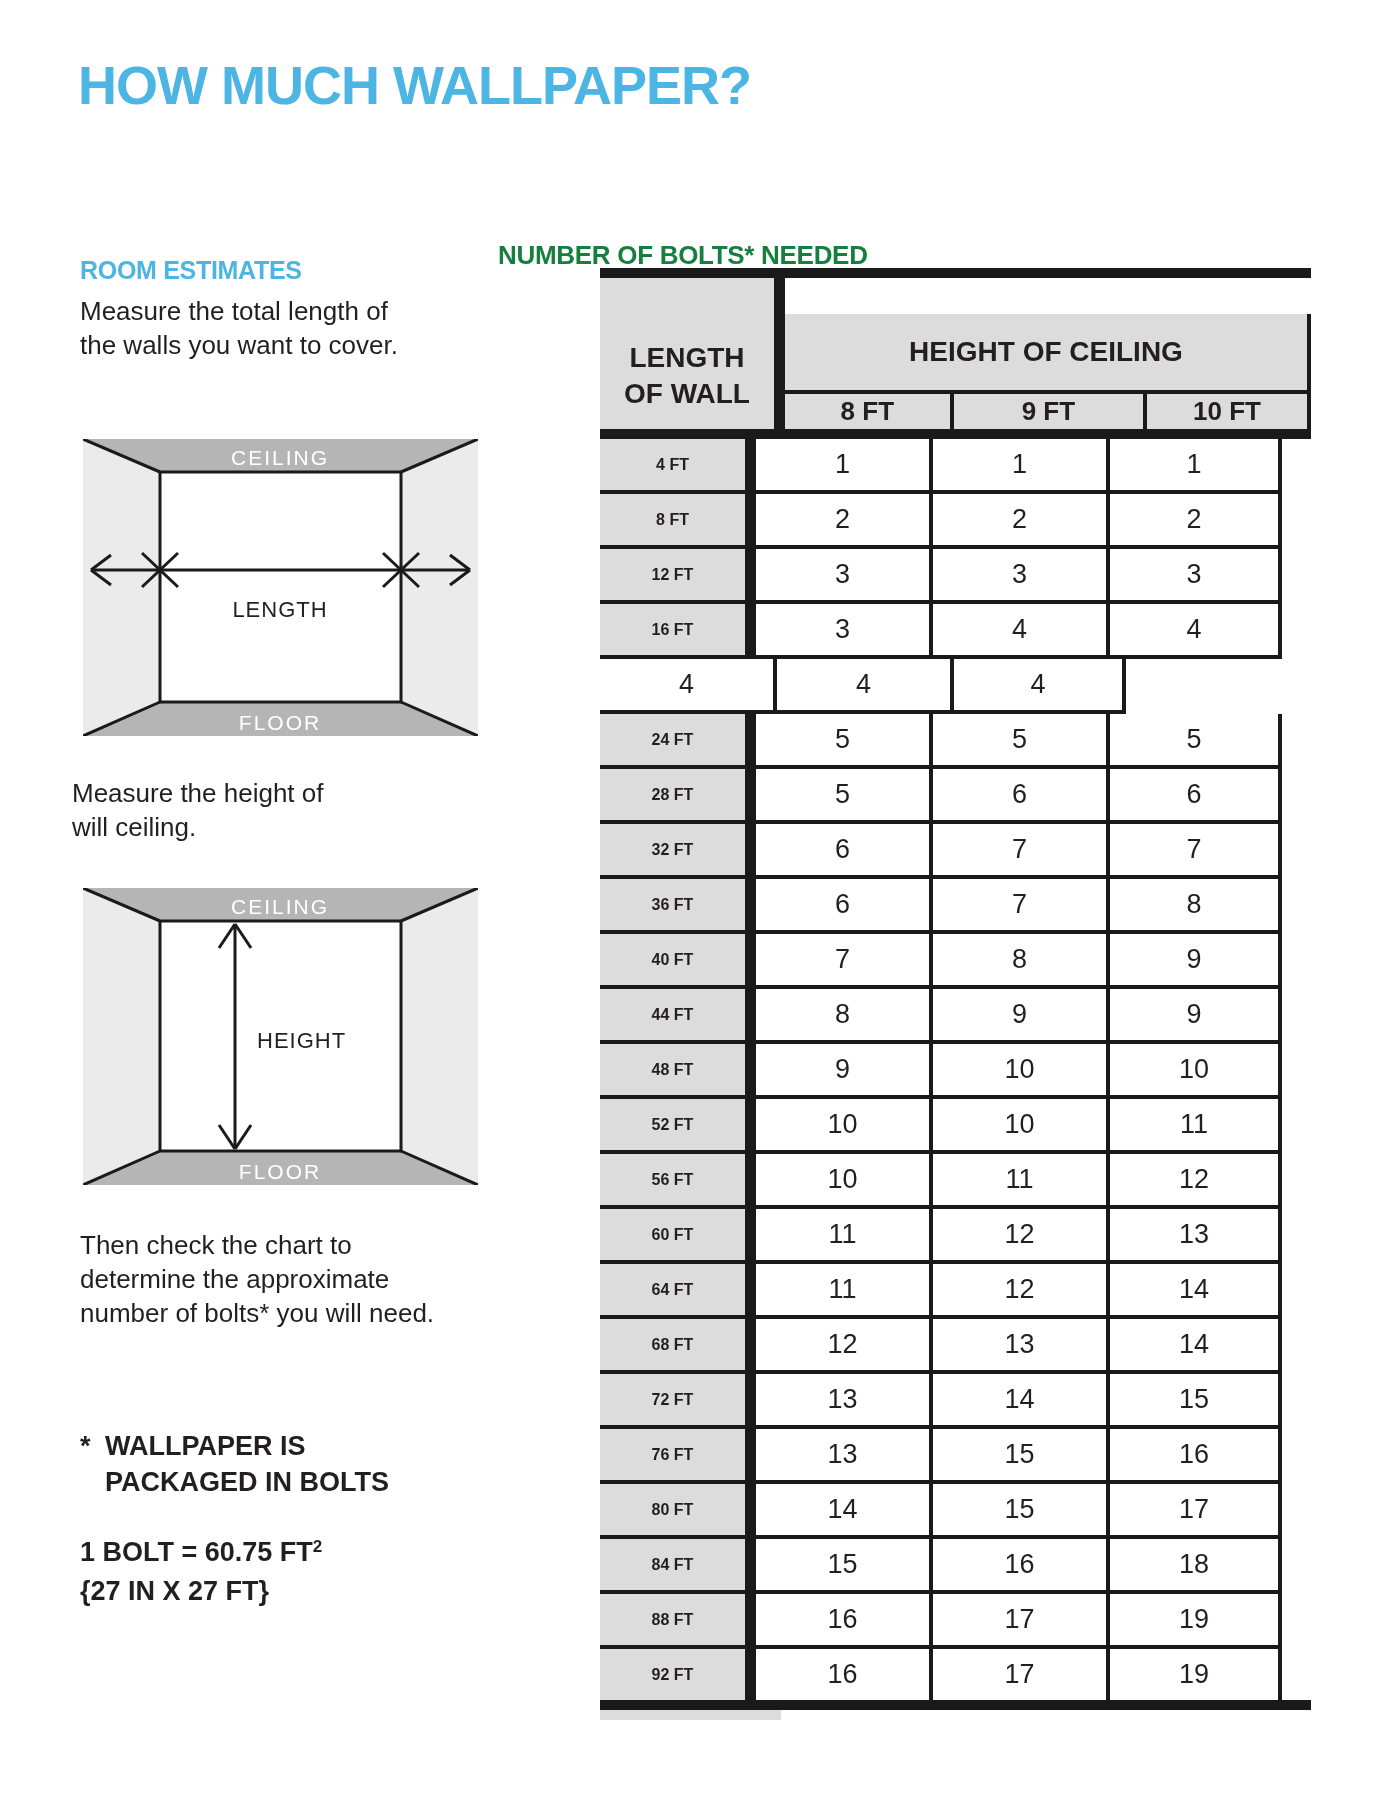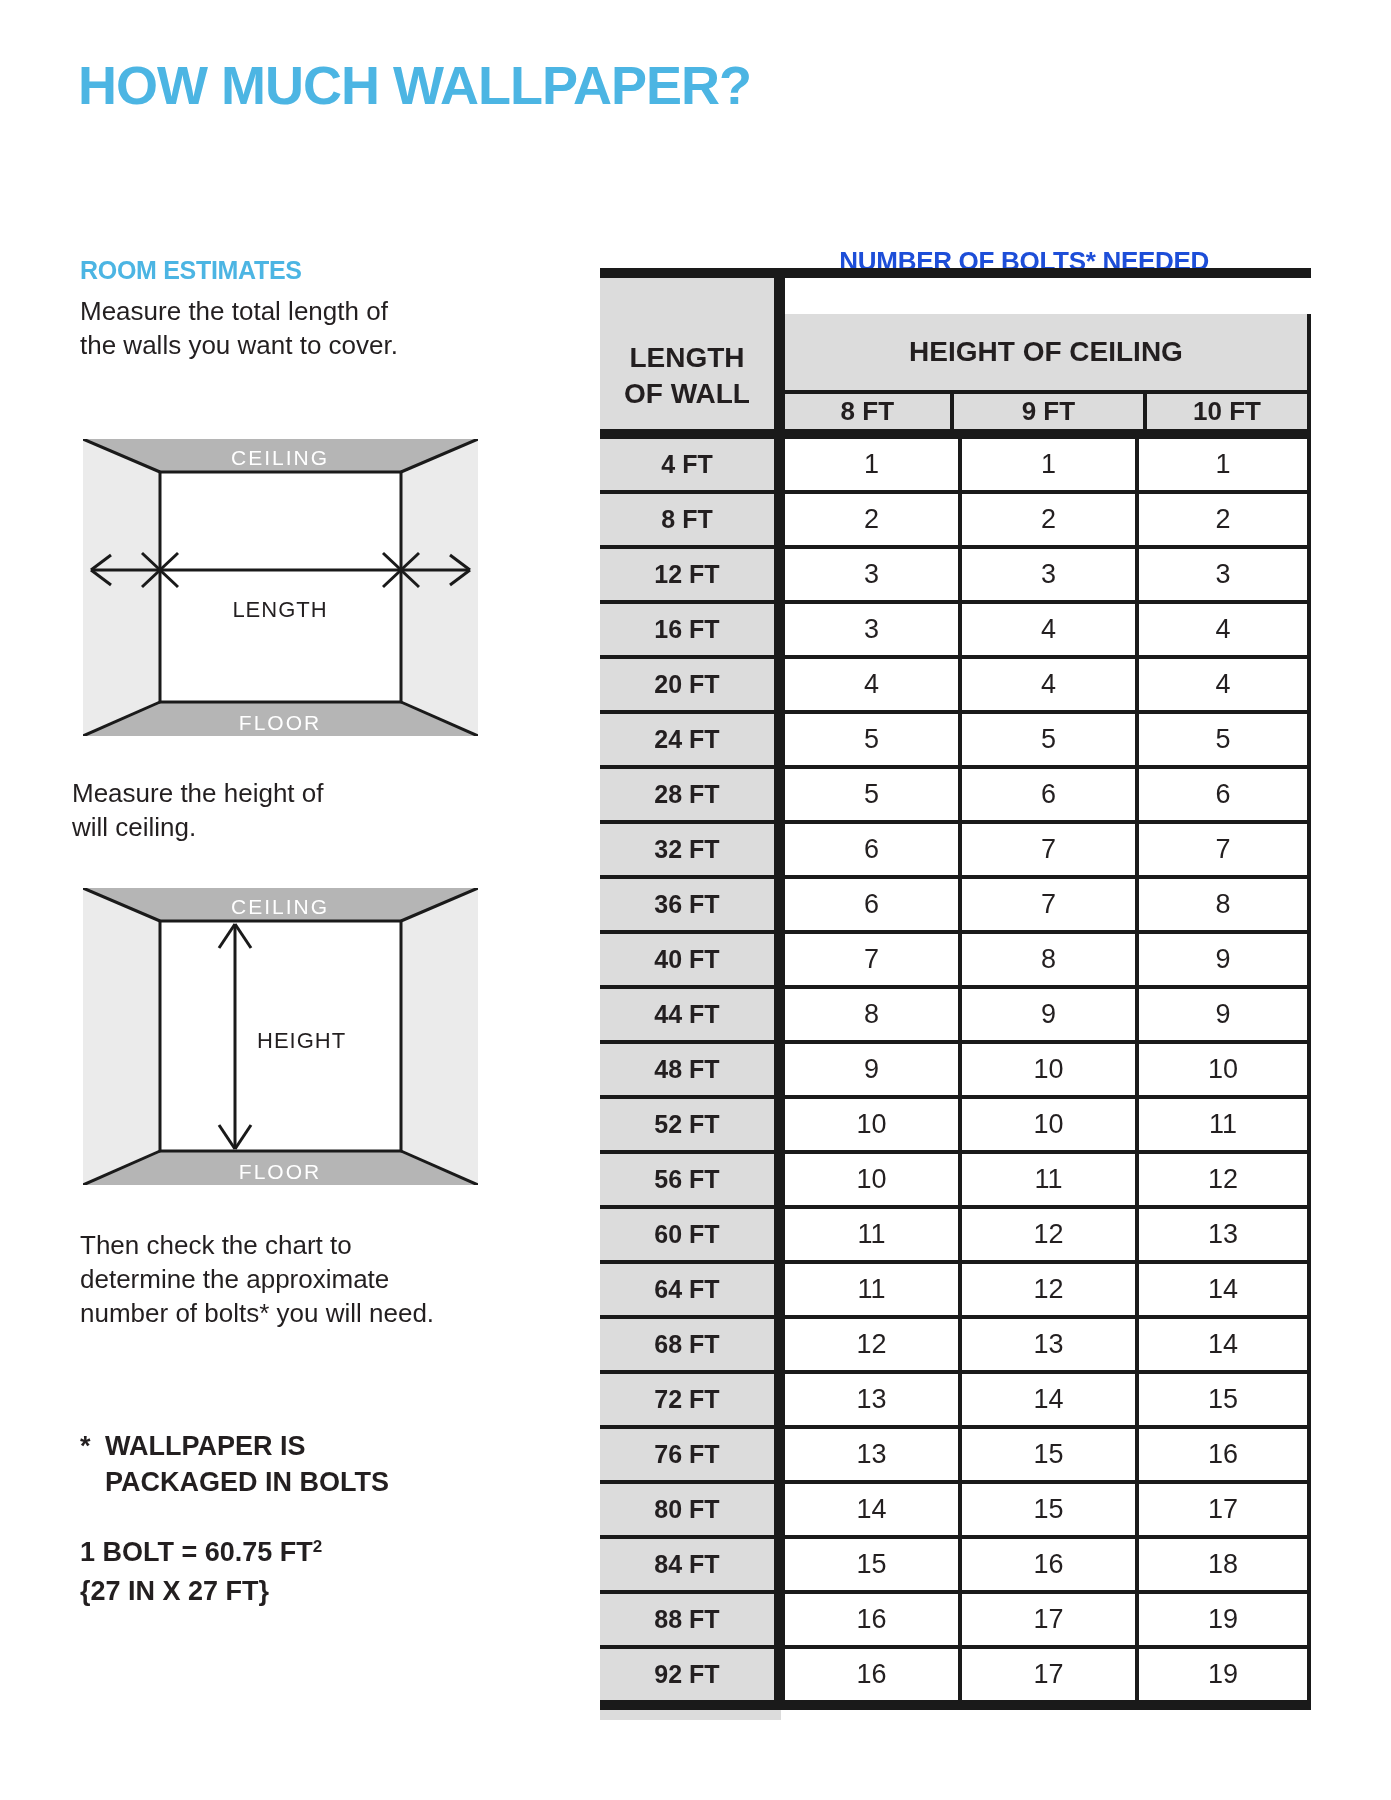--- a/index.html
+++ b/index.html
@@ -14,22 +14,22 @@
     left:78px;top:54px;margin:0;
     font-size:54px;font-weight:bold;letter-spacing:-1px;color:#4cb5e3;
     white-space:nowrap;
   }
   .section-heading{
     left:80px;top:256px;margin:0;
     font-size:25px;font-weight:bold;color:#4cb5e3;letter-spacing:-0.3px;
     white-space:nowrap;
   }
   .table-heading{
-    left:498px;top:246px;width:711px;margin:0;text-align:right;
-    font-size:26px;font-weight:bold;color:#1d4ed8;letter-spacing:-0.3px;
+    left:498px;top:240px;width:711px;margin:0;text-align:left;
+    font-size:26px;font-weight:bold;color:#15803d;letter-spacing:-0.3px;
     white-space:nowrap;
   }
 
   
   .step{font-size:26px;line-height:34px;}
   .step1{left:80px;top:294px;}
   .step2{left:72px;top:776px;}
   .step3{left:80px;top:1228px;}
 
   .footnote{
@@ -74,22 +74,22 @@
   .th-sub:nth-child(1){width:177px;}
   .th-sub:nth-child(2){width:203px;}
   .th-sub:nth-child(3){width:172px;}
 
   .row{display:flex;height:55px;}
   .cell{
     display:flex;align-items:center;justify-content:center;
     border-bottom:4px solid #1a1a1a;background:#ffffff;
   }
   .cell.label{
-    width:185px;background:#dcdcdc;border-right:11px solid #1a1a1a;
-    font-weight:bold;font-size:25px;
+    width:156px;background:#dcdcdc;border-right:11px solid #1a1a1a;
+    font-weight:bold;font-size:16px;
   }
   .cell.v{width:177px;border-right:4px solid #1a1a1a;font-size:27px;}
   .cell.v:last-child{width:172px;}
   .row:last-child{height:51px;}
   .row:last-child .cell{border-bottom:none;}
 
   .table-stub{left:600px;top:1710px;width:181px;height:10px;background:#dcdcdc;}
 </style>
 </head>
 <body>
@@ -223,21 +223,20 @@
       </div>
 
       <div class="row">
         <div class="cell label">16 FT</div>
         <div class="cell v">3</div>
         <div class="cell v">4</div>
         <div class="cell v">4</div>
       </div>
 
       <div class="row">
-        <div class="cell label">20 FT</div>
         <div class="cell v">4</div>
         <div class="cell v">4</div>
         <div class="cell v">4</div>
       </div>
 
       <div class="row">
         <div class="cell label">24 FT</div>
         <div class="cell v">5</div>
         <div class="cell v">5</div>
         <div class="cell v">5</div>

